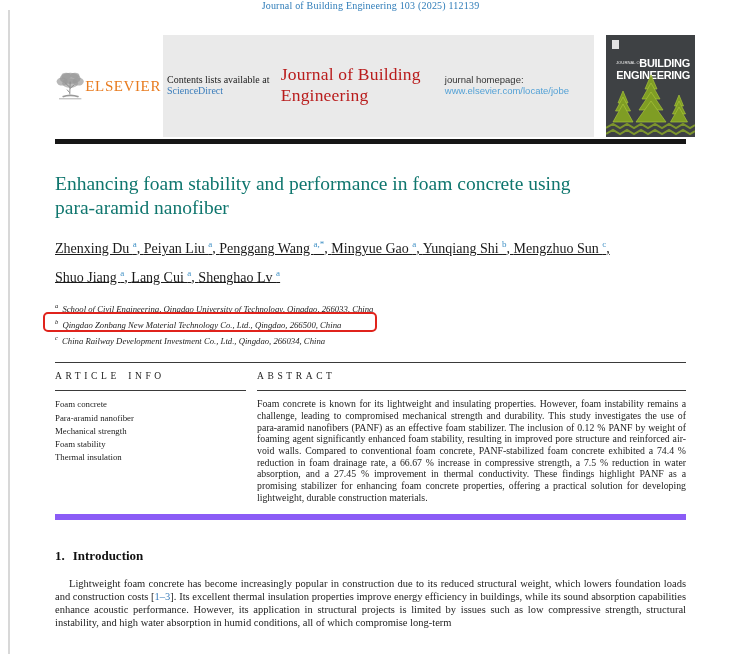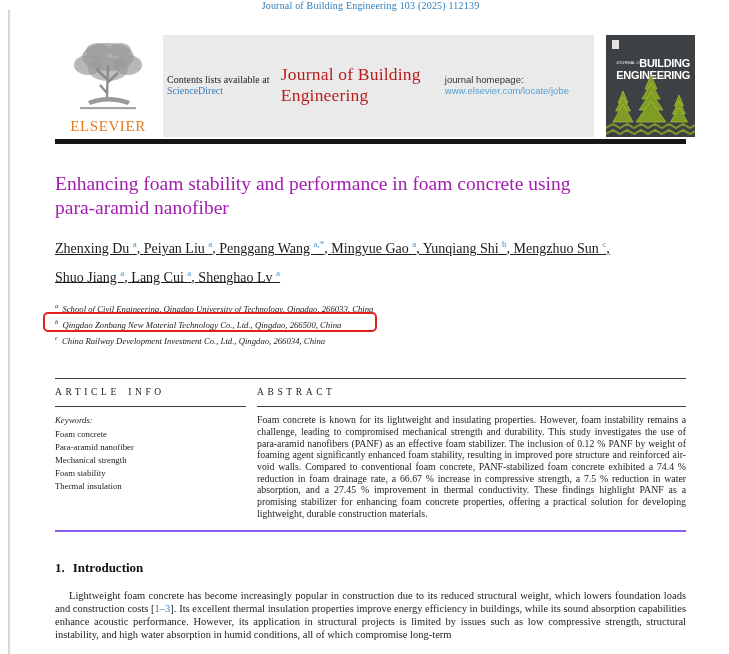--- a/index.html
+++ b/index.html
@@ -10,46 +10,46 @@
     position:relative;
   }
   .left-edge { position:absolute; left:8px; top:10px; bottom:0; width:2px; background:#d8d8d8; }
   .content { margin-left:55px; width:631px; }
 
   
   .citation { text-align:center; font-size:10px; color:#2e7cb8; letter-spacing:0.2px; }
 
   
   .header-row { display:flex; margin-top:24px; height:102px; }
-  .logo-box { width:106px; background:#fff; display:flex; flex-direction:column; align-items:center; }
+  .logo-box { width:106px; background:#fff; display:flex; align-items:center; }
   .logo-box svg { display:block; }
   .elsevier-word { color:#e87b1f; font-size:15px; letter-spacing:0.6px; margin-top:1px; }
   .banner { flex:1; background:#eaeaea; display:flex; flex-direction:row; align-items:center; justify-content:space-between; padding:9px 4px 11px; margin-left:2px; }
   .contents-line { font-size:10px; color:#222; }
   .link-blue { color:#3a7dbb; text-decoration:none; cursor:pointer; }
   .journal-title { font-size:17.5px; color:#b91c1c; letter-spacing:0.2px; }
   .homepage-line { font-family:"Liberation Sans","DejaVu Sans",sans-serif; font-size:9.5px; color:#333; }
   .homepage-line .url { color:#55a2d6; }
   .cover-box { width:80px; margin-left:12px; }
 
   
   .black-bar { height:5px; background:#161616; margin-top:2px; }
 
   
-  .article-title { margin-top:28px; font-size:19.5px; line-height:23.5px; color:#a21caf; }
+  .article-title { margin-top:28px; font-size:19.5px; line-height:23.5px; color:#0f766e; }
   .authors { margin-top:13px; font-size:14px; line-height:25px; max-width:568px; color:#1a1a1a;text-decoration:underline; }
   .authors sup { color:#4292c6; font-size:9px; font-style:normal; }
   .affils { margin-top:11px; font-size:8.7px; line-height:11.8px; font-style:italic; color:#222; }
   .affil-line { position:relative; }
   .affil-line sup { font-size:6.5px; margin-right:2px; }
   .red-box { position:absolute; left:-12px; top:-4.5px; width:334px; height:20px;
              border:2.5px solid #e0231c; border-radius:5px; pointer-events:none; }
 
   
-  .info-section { margin-top:31px; border-top:1px solid #3a3a3a; border-bottom:2px solid #8b5cf6; display:flex; padding:6px 0 2px; }
+  .info-section { margin-top:15px; border-top:1px solid #3a3a3a; border-bottom:6px solid #8b5cf6; display:flex; padding:6px 0 2px; }
   .info-left { width:191px; margin-right:11px; flex-shrink:0; }
   .info-right { flex:1; }
   .col-heading { font-size:9.5px; letter-spacing:0.38em; word-spacing:0.25em; color:#222;
                  border-bottom:1px solid #3a3a3a; padding:2px 0 9px; }
   .kw-block { margin-top:7px; font-size:8.8px; line-height:13.2px; }
   .kw-label { font-style:italic; }
   .abstract-text { margin-top:7px; font-size:9.8px; line-height:11.65px; text-align:justify; color:#1c1c1c; padding-bottom:9px; }
 
   
   .intro-heading { margin-top:28px; font-size:13px; font-weight:bold; color:#111; }
@@ -138,21 +138,20 @@
   <div class="affils">
       <div class="affil-line"><sup>a</sup><span> School of Civil Engineering, Qingdao University of Technology, Qingdao, 266033, China</span></div>
       <div class="affil-line"><sup>b</sup><span> Qingdao Zonbang New Material Technology Co., Ltd., Qingdao, 266500, China</span><div class="red-box"></div></div>
       <div class="affil-line"><sup>c</sup><span> China Railway Development Investment Co., Ltd., Qingdao, 266034, China</span></div>
     </div>
 
   <div class="info-section">
     <div class="info-left">
       <div class="col-heading">ARTICLE INFO</div>
       <div class="kw-block">
-        <div class="kw-label">Keywords:</div>
         <div id="keywords-list">
             <div>Foam concrete</div>
             <div>Para-aramid nanofiber</div>
             <div>Mechanical strength</div>
             <div>Foam stability</div>
             <div>Thermal insulation</div>
           </div>
       </div>
     </div>
     <div class="info-right">

